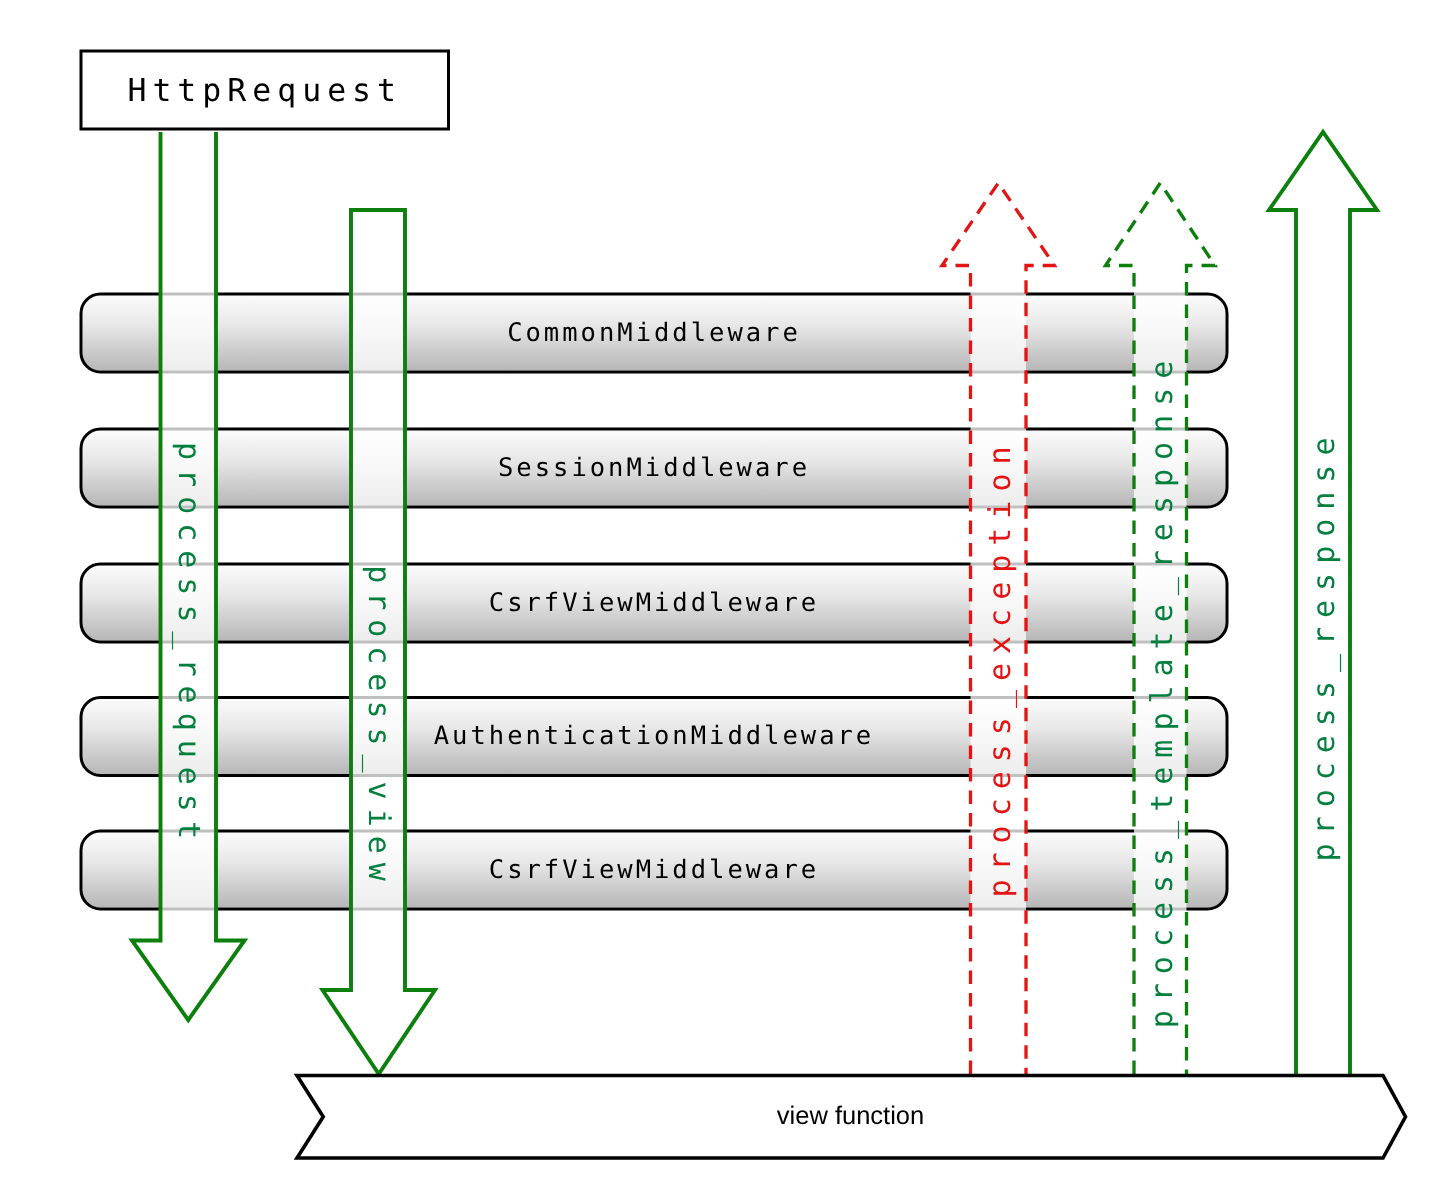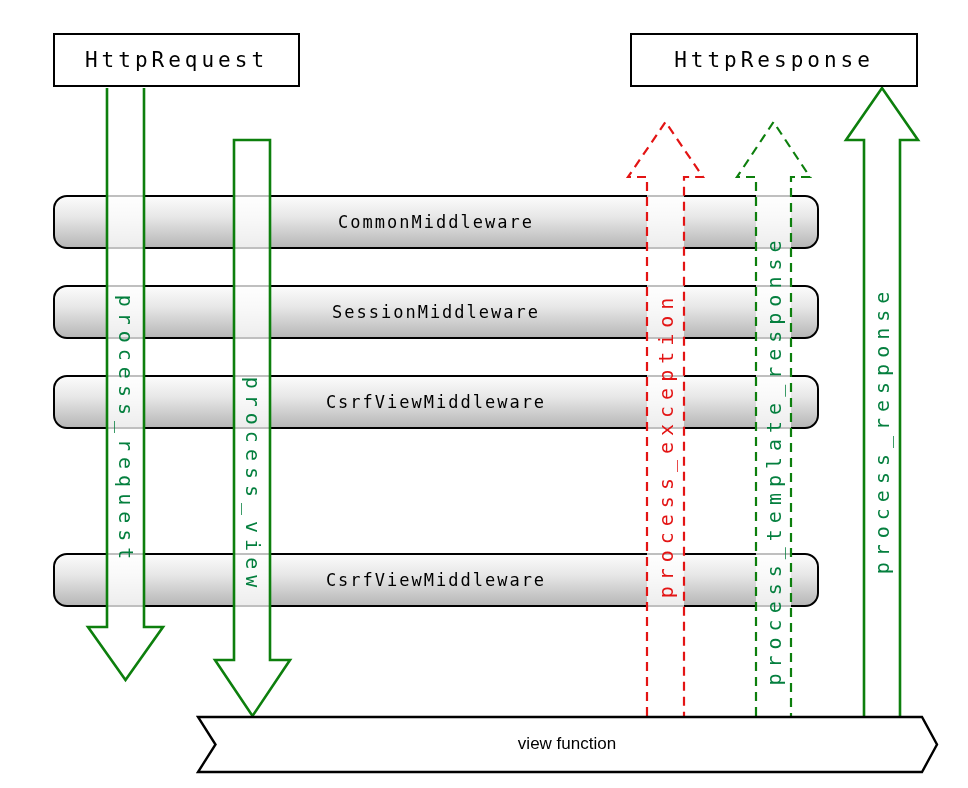--- a/index.html
+++ b/index.html
@@ -37,32 +37,32 @@
                z-index:6;font-family:"Liberation Sans",sans-serif;font-size:17px;color:#000;}
 </style>
 </head>
 <body>
 
 <div id="canvas">
 
   <div id="req-box" class="titlebox">
     <span>HttpRequest</span>
   </div>
-  <div id="res-box" class="titlebox">
-    <span>HttpResponse</span>
-  </div>
 
   <div id="mw0" class="mwbar">
     <span>CommonMiddleware</span>
   </div>
   <div id="mw2" class="mwbar">
     <span>CsrfViewMiddleware</span>
   </div>
   <div id="mw1" class="mwbar">
     <span>SessionMiddleware</span>
+  </div>
+  <div id="mw3" class="mwbar">
+    <span>AuthenticationMiddleware</span>
   </div>
   <div id="mw4" class="mwbar">
     <span>CsrfViewMiddleware</span>
   </div>
 
   <svg id="arrow-svg" width="968" height="788" viewBox="0 0 968 788">
 
     <path class="arrow-shape arrow-solid" d="M107,88 L107,627 L88,627 L125.5,680 L163,627 L144,627 L144,88"></path>
 
     <path class="arrow-shape arrow-solid" d="M234,140 L270,140 L270,660 L290,660 L252.5,716 L215,660 L234,660 Z"></path>

